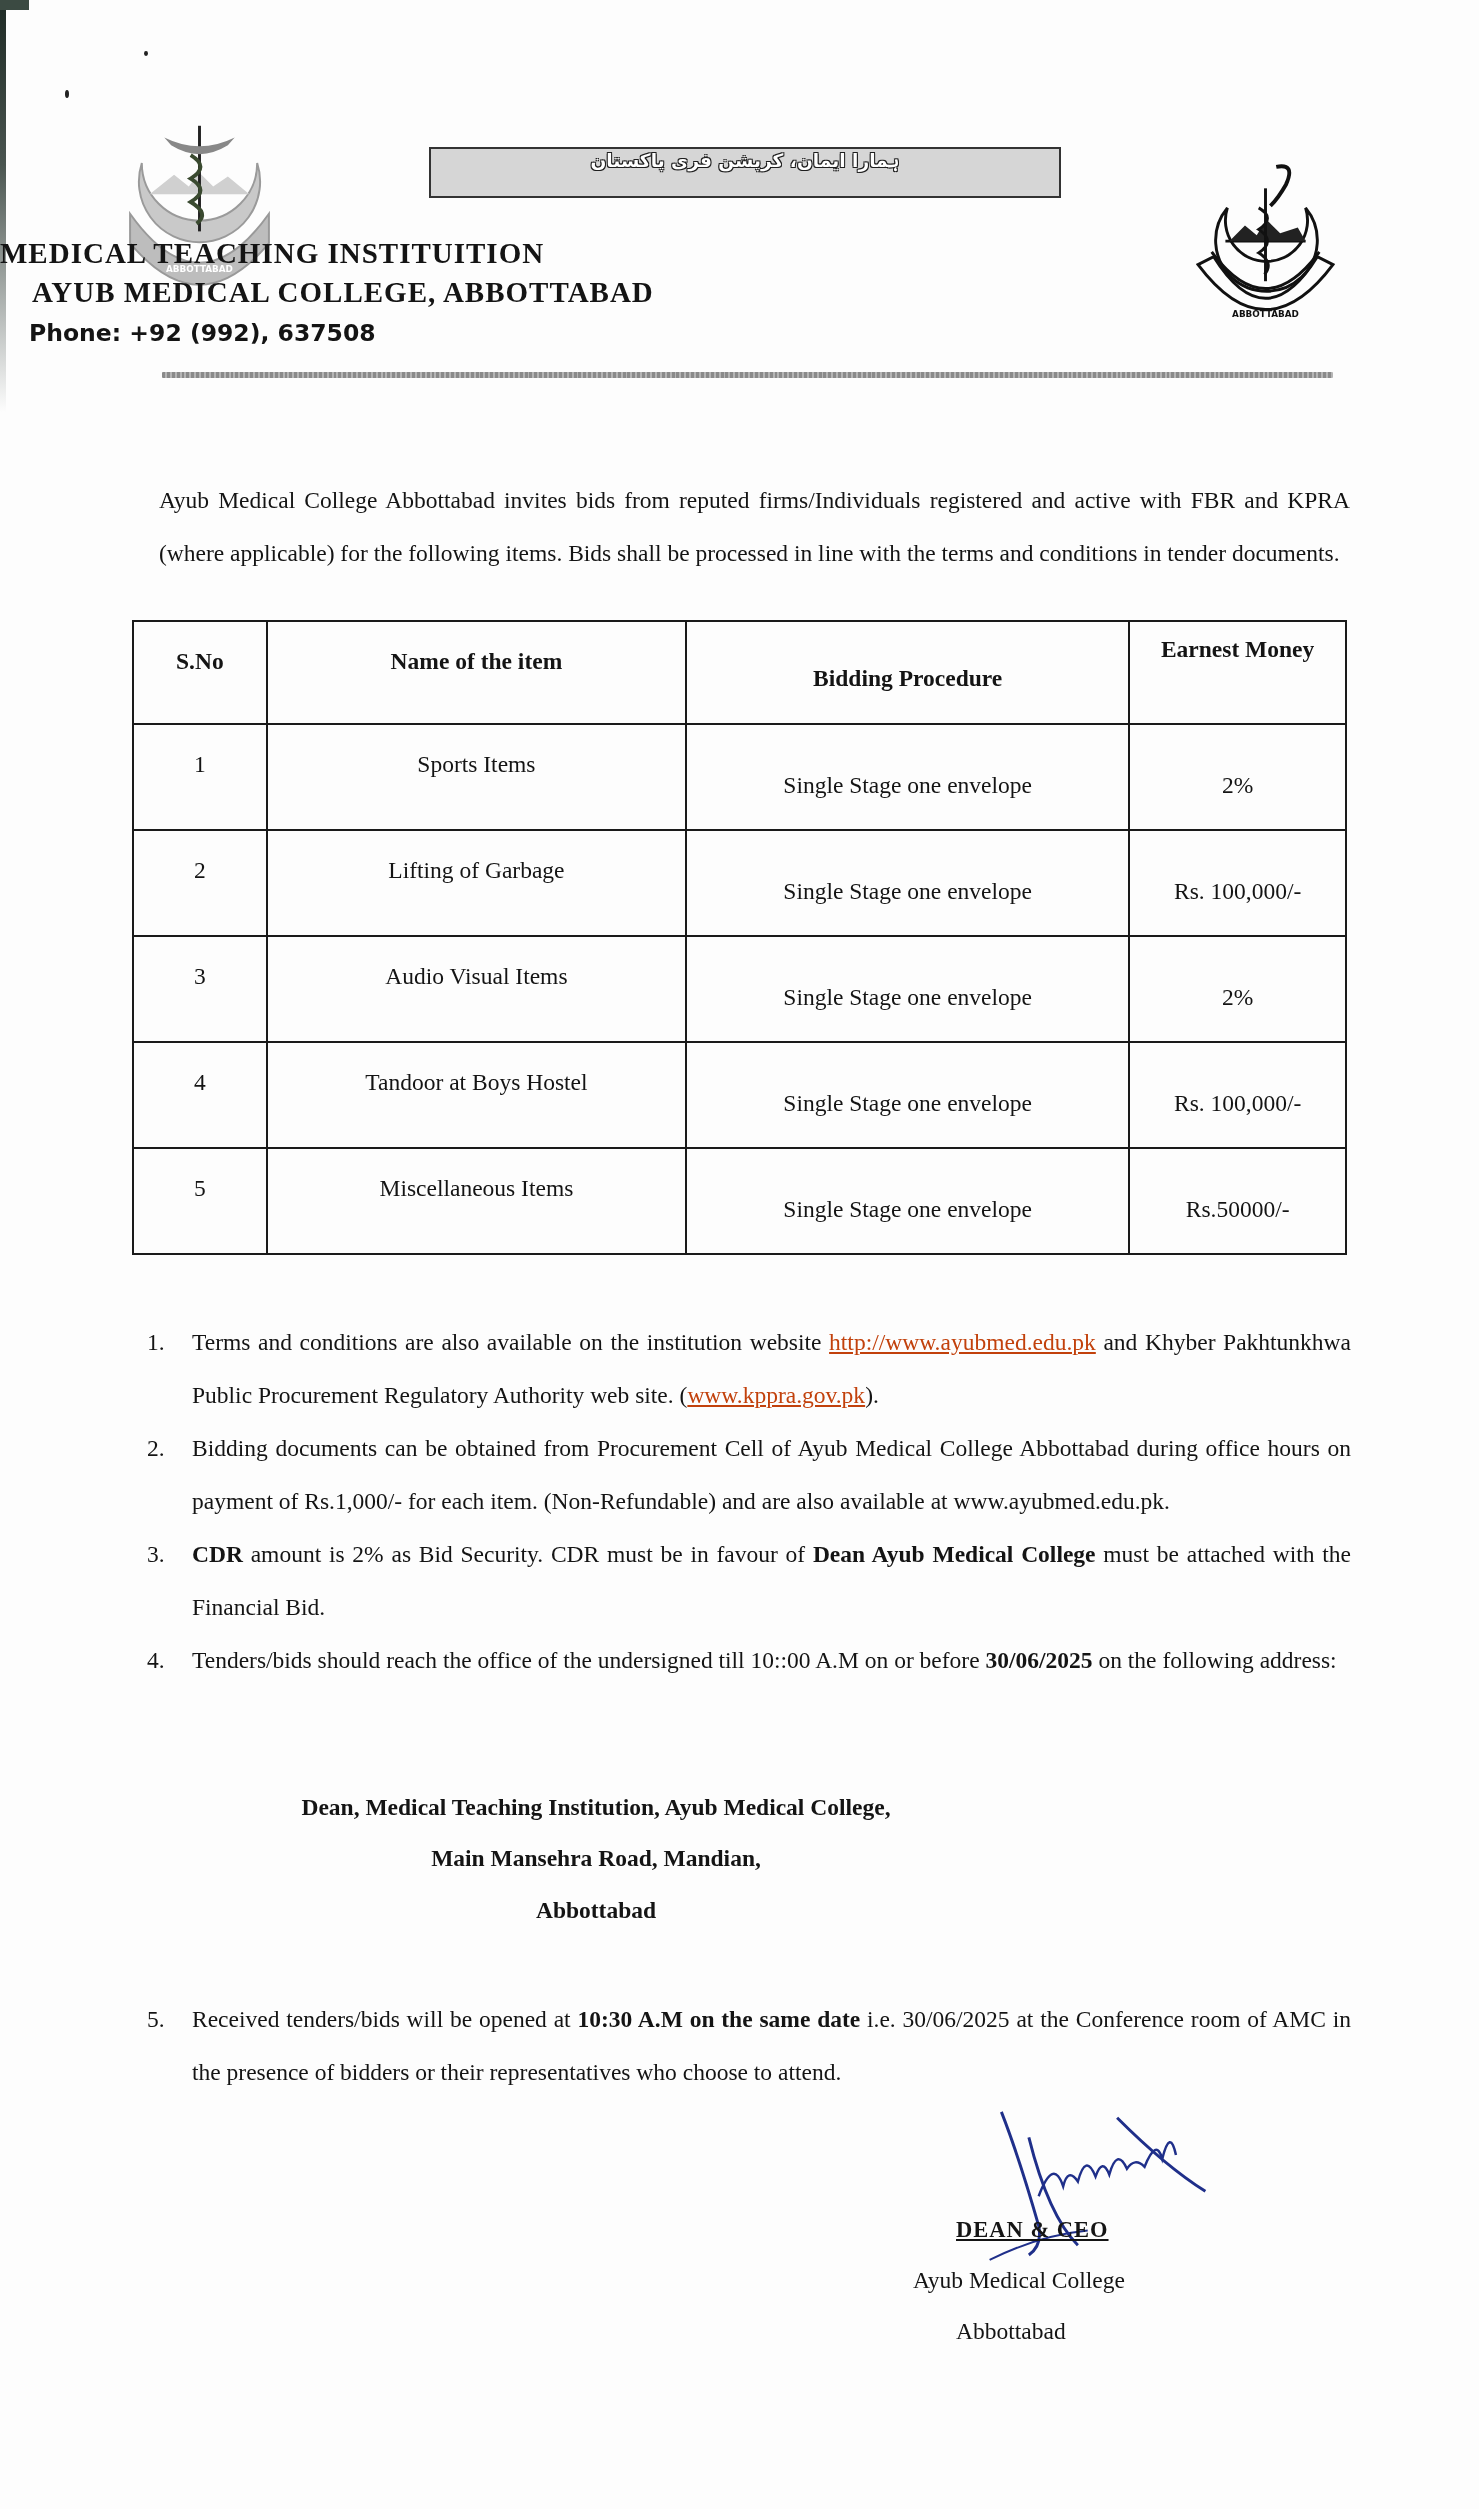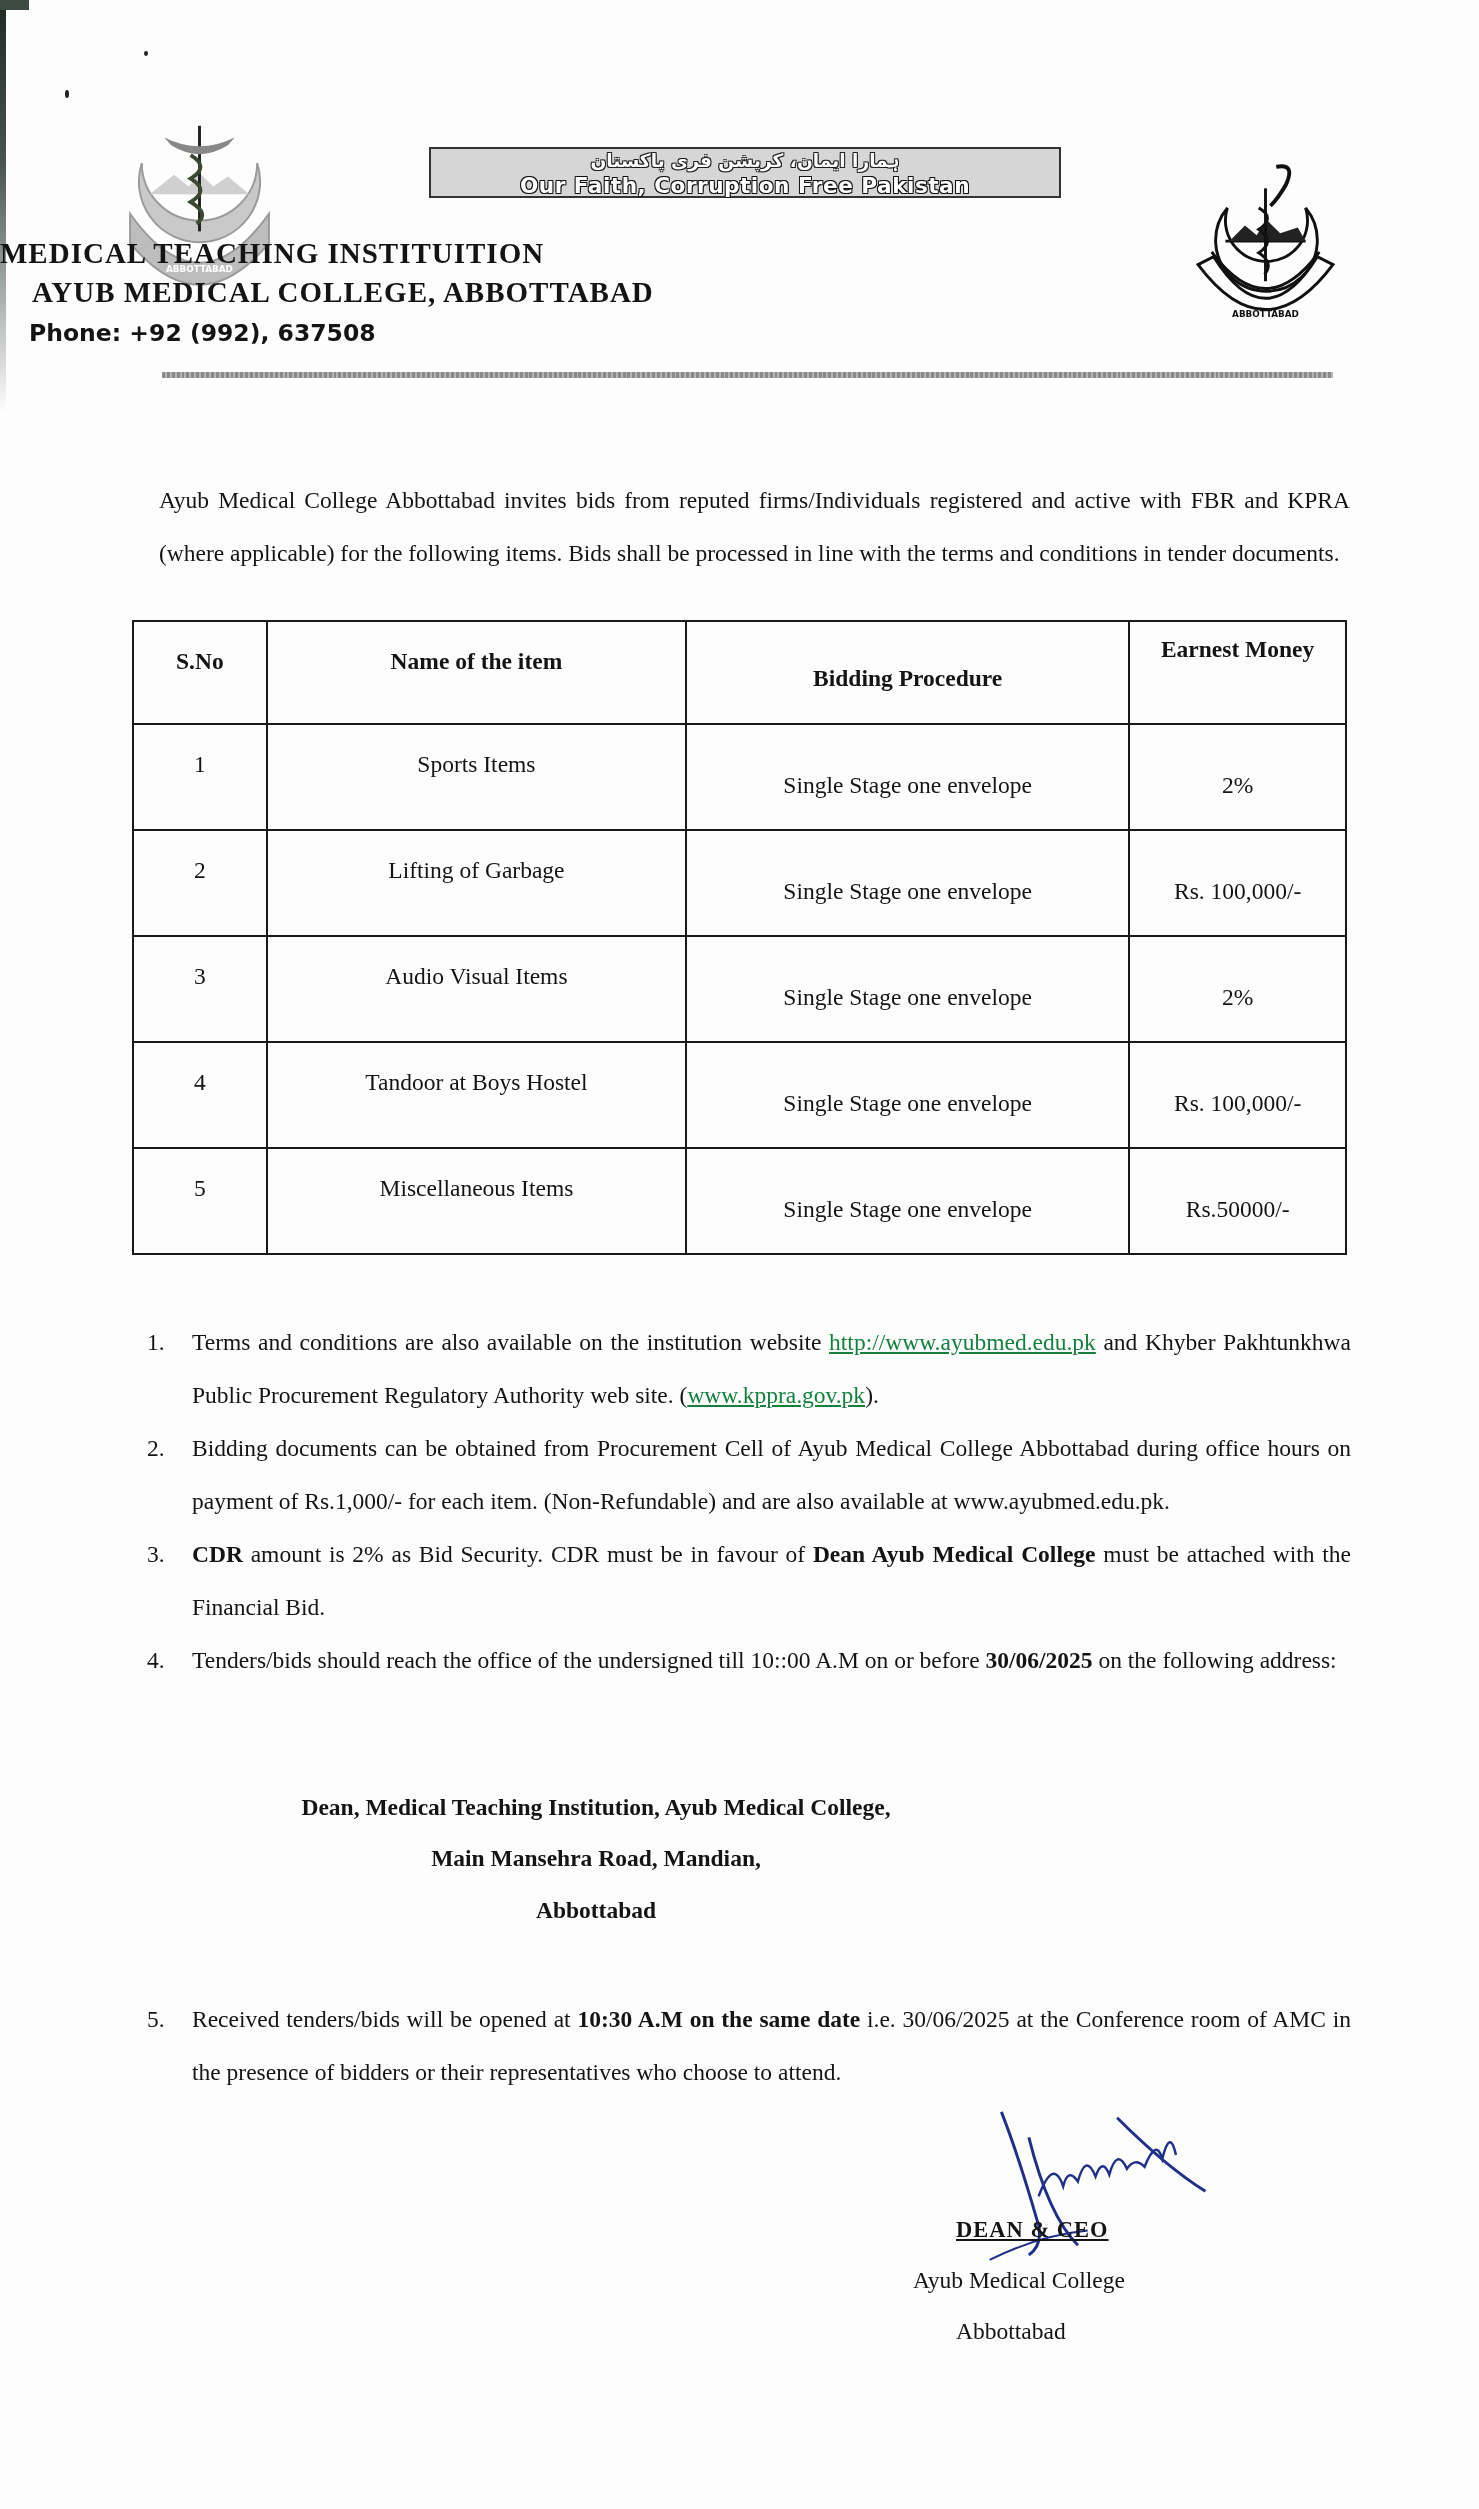--- a/index.html
+++ b/index.html
@@ -43,21 +43,21 @@
   .cell-top { display:block; padding-top:25.5px; }
   .cell-low { display:block; padding-top:47px; }
   .hd-top { display:block; padding-top:13.7px; }
   .hd-mid { display:block; padding-top:25.5px; }
   .hd-low { display:block; padding-top:43px; }
 
   .list { left:147px; width:1204px; font-size:23.5px; line-height:53px; }
   .li { position:relative; padding-left:45px; text-align:justify; }
   .li .num { position:absolute; left:0; top:0; }
   .b { font-weight:bold; }
-  a.lnk { color:#15803d; text-decoration:underline; }
+  a.lnk { color:#c2410c; text-decoration:underline; }
   .addr { left:0; width:1192px; text-align:center; font-weight:bold; font-size:23.5px; }
 
   
   .sig-title { left:956px; top:2217px; font-size:22.5px; font-weight:bold; text-decoration:underline; letter-spacing:1px; }
   .sig-org { left:913px; top:2267px; font-size:23.5px; }
   .sig-city { left:956px; top:2318px; font-size:23.5px; }
   .signature { left:970px; top:2098px; width:255px; height:167px; }
 </style>
 </head>
 <body>
@@ -72,21 +72,20 @@
   <path d="M10 100 Q81 200 152 100 L152 130 Q81 215 10 130 Z" fill="#bdbdbd" stroke="#999" stroke-width="2"></path>
   <path d="M30 80 L55 60 L70 72 L81 58 L95 72 L110 62 L132 80 Z" fill="#d0d0d0"></path>
   <line x1="81" y1="10" x2="81" y2="118" stroke="#222" stroke-width="3"></line>
   <path d="M45 22 Q81 40 117 22 L110 30 Q81 48 52 30 Z" fill="#888"></path>
   <path d="M72 40 Q92 52 72 64 Q92 76 72 88 Q92 100 78 110" fill="none" stroke="#3a4a30" stroke-width="4"></path>
   <text x="81" y="160" font-size="9" text-anchor="middle" fill="#fff" font-family="DejaVu Sans, sans-serif" font-weight="bold">ABBOTTABAD</text>
 </svg>
 
 <div class="abs banner">
   <div class="urdu">ہمارا ایمان، کرپشن فری پاکستان</div>
-  <div class="motto">Our Faith, Corruption Free Pakistan</div>
 </div>
 
 <svg class="abs" style="left:1188px;top:159px;" width="155" height="176" viewBox="0 0 158 180">
   <path d="M90 8 Q110 4 100 26 Q92 40 84 48" fill="none" stroke="#111" stroke-width="4"></path>
   <path d="M40 50 A52 52 0 1 0 120 50 A42 42 0 1 1 40 50 Z" fill="none" stroke="#111" stroke-width="3"></path>
   <path d="M24 95 Q79 170 134 95" fill="none" stroke="#111" stroke-width="3"></path>
   <path d="M10 108 L26 100 Q79 185 132 100 L148 108 Q79 200 10 108 Z" fill="none" stroke="#111" stroke-width="3"></path>
   <line x1="38" y1="84" x2="120" y2="84" stroke="#111" stroke-width="3"></line>
   <path d="M42 84 L58 68 L70 78 L80 62 L94 76 L112 70 L120 84" fill="#222"></path>
   <line x1="79" y1="30" x2="79" y2="125" stroke="#111" stroke-width="3"></line>

